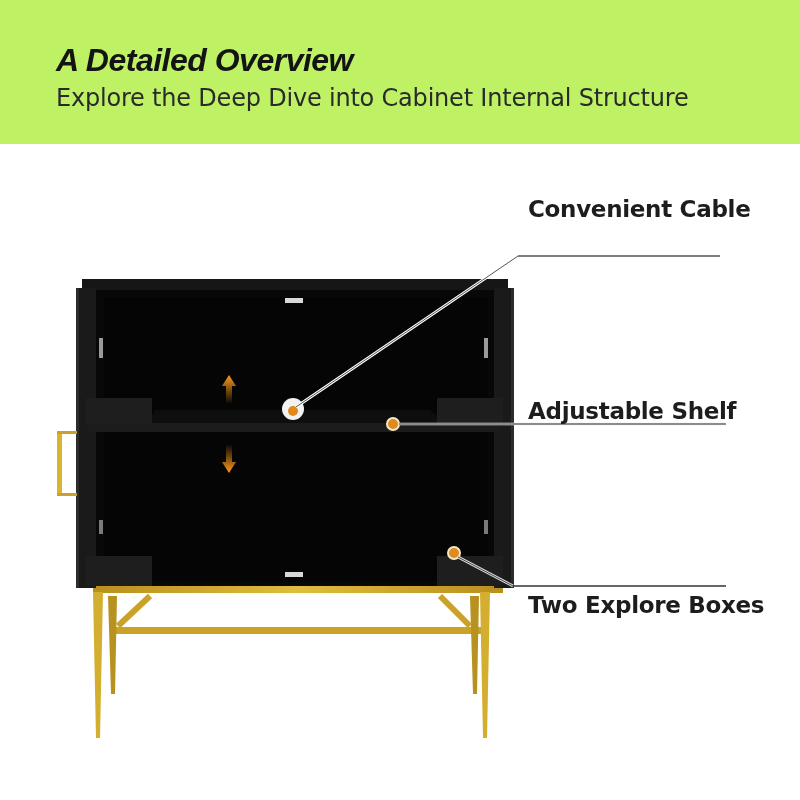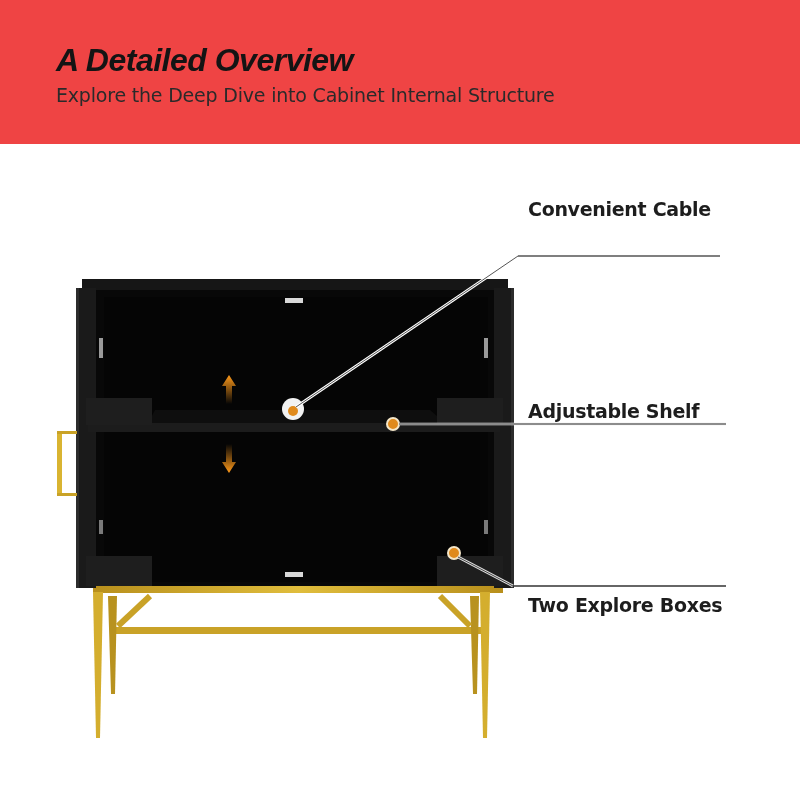--- a/index.html
+++ b/index.html
@@ -1,23 +1,23 @@
 <!DOCTYPE html>
 <html><head>
 <meta charset="utf-8">
 <style>
   * { margin: 0; padding: 0; box-sizing: border-box; }
   html, body { width: 800px; height: 800px; background: #ffffff; overflow: hidden; }
   body { position: relative; font-family: "Liberation Sans", sans-serif; }
 
-  .header { position: absolute; left: 0; top: 0; width: 800px; height: 144px; background: #ef4444; }
+  .header { position: absolute; left: 0; top: 0; width: 800px; height: 144px; background: #bef264; }
   .title { position: absolute; left: 56px; top: 42px; font-size: 32px; font-weight: bold; font-style: italic; color: #141414; letter-spacing: -0.5px; font-family: "Liberation Sans", sans-serif; }
-  .subtitle { position: absolute; left: 56px; top: 84px; font-size: 19px; color: #2a2a2a; font-family: "DejaVu Sans", sans-serif; font-weight: normal; letter-spacing: -0.2px; text-align: center; }
+  .subtitle { position: absolute; left: 56px; top: 84px; font-size: 24px; color: #2a2a2a; font-family: "DejaVu Sans", sans-serif; font-weight: normal; letter-spacing: -0.2px; text-align: center; }
 
-  .label { position: absolute; font-family: "DejaVu Sans", sans-serif; font-weight: bold; font-size: 19px; line-height: 27px; color: #1d1d1d; letter-spacing: -0.3px; }
+  .label { position: absolute; font-family: "DejaVu Sans", sans-serif; font-weight: bold; font-size: 23px; line-height: 27px; color: #1d1d1d; letter-spacing: -0.3px; }
 
   svg.scene { position: absolute; left: 0; top: 0; }
 </style>
 </head>
 <body>
 
 <div class="header">
   <div class="title">A Detailed Overview</div>
   <div class="subtitle">Explore the Deep Dive into Cabinet Internal Structure</div>
 </div>

